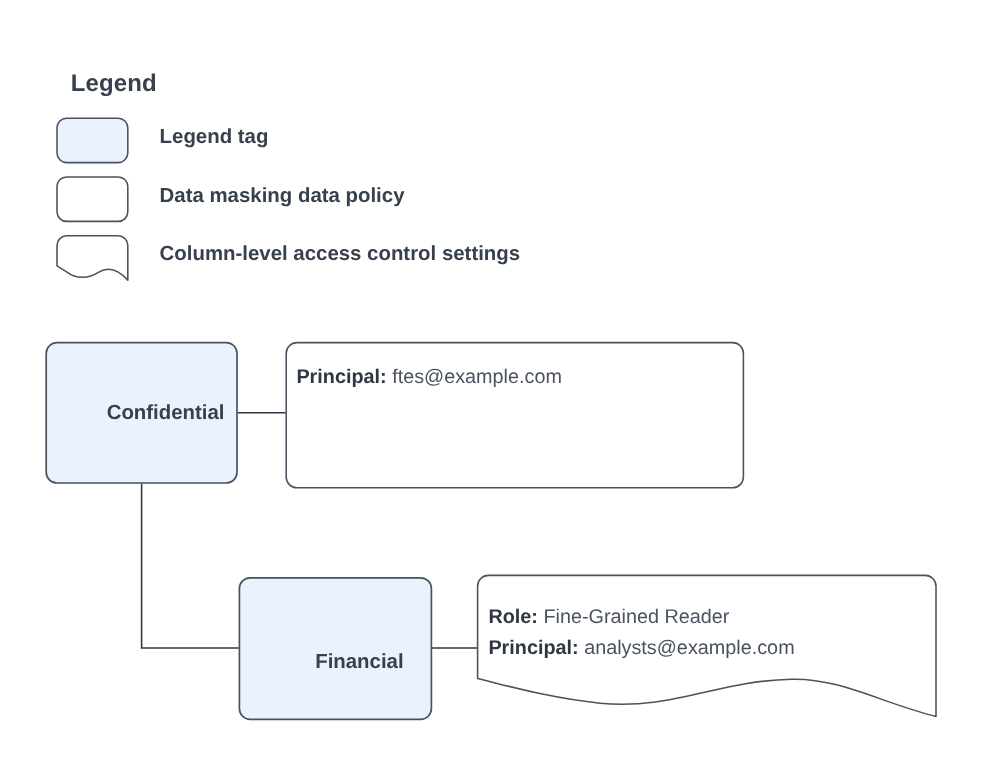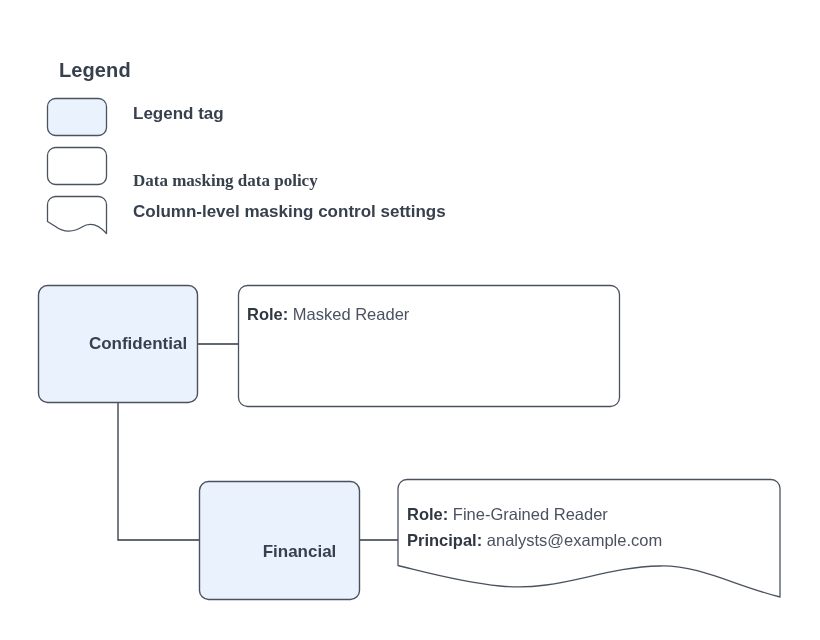--- a/index.html
+++ b/index.html
@@ -34,21 +34,21 @@
     margin-left: 12px;
   }
   .legend-label {
     font-size: 17px;
     font-weight: bold;
     color: #37404d;
     white-space: nowrap;
     left: 133px;
   }
   #legend-label-0 { top: 104px; }
-  #legend-label-1 { top: 171px; font-family: Liberation Serif, serif; }
+  #legend-label-1 { top: 153px; }
   #legend-label-2 { top: 202px; }
 
   
   .node-box {
     border-radius: 9px;
     box-sizing: border-box;
     display: flex;
     align-items: center;
     justify-content: center;
   }
@@ -107,33 +107,33 @@
            C 600 567 560 592 500 586
            C 460 582 425 572 398 565.5
            L 398 488.5
            A 9 9 0 0 1 407 479.5 Z" fill="#ffffff" stroke="#4a5260" stroke-width="1.3" stroke-linejoin="round"></path>
 </svg>
 
 <div class="abs" id="legend-title">Legend</div>
 
 <div class="abs legend-label" id="legend-label-0">Legend tag</div>
 <div class="abs legend-label" id="legend-label-1">Data masking data policy</div>
-<div class="abs legend-label" id="legend-label-2">Column-level masking control settings</div>
+<div class="abs legend-label" id="legend-label-2">Column-level access control settings</div>
 
 <div class="abs node-box" id="node-confidential">
   <span class="node-label">Confidential</span>
 </div>
 <div class="abs node-box" id="node-financial">
   <span class="node-label">Financial</span>
 </div>
 
 <div class="abs callout-text" id="callout-confidential-text">
   <div>
-    <b>Role:</b>
-    <span>Masked Reader</span>
+    <b>Principal:</b>
+    <span>ftes@example.com</span>
   </div>
 </div>
 
 <div class="abs callout-text" id="callout-financial-text">
   <div>
     <b>Role:</b>
     <span>Fine-Grained Reader</span>
   </div>
   <div>
     <b>Principal:</b>

